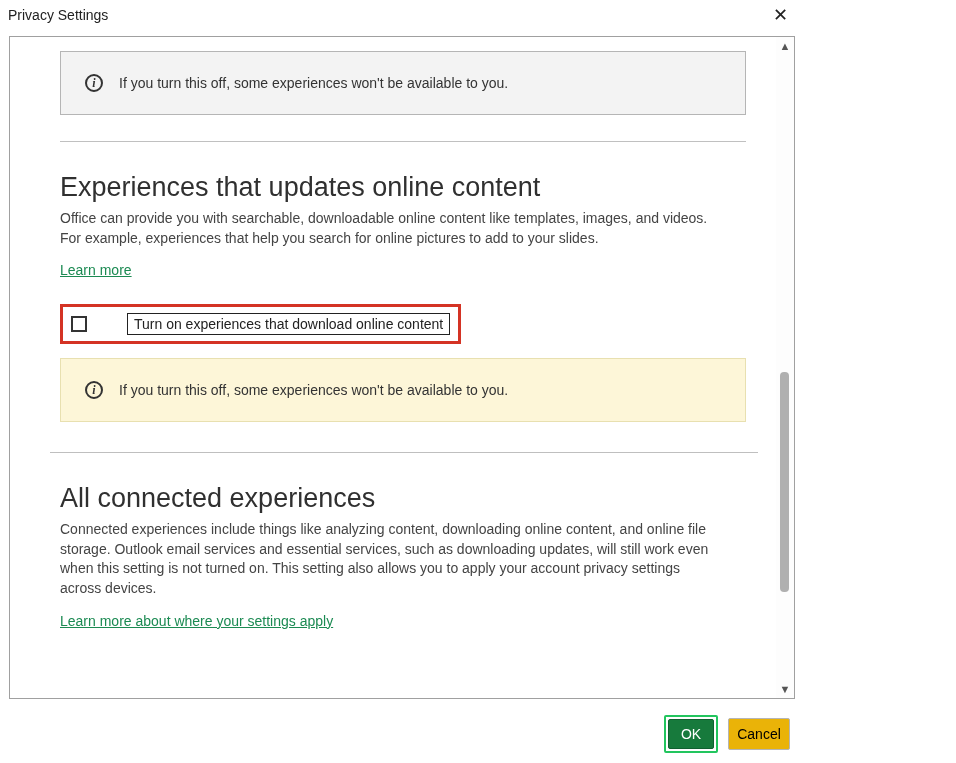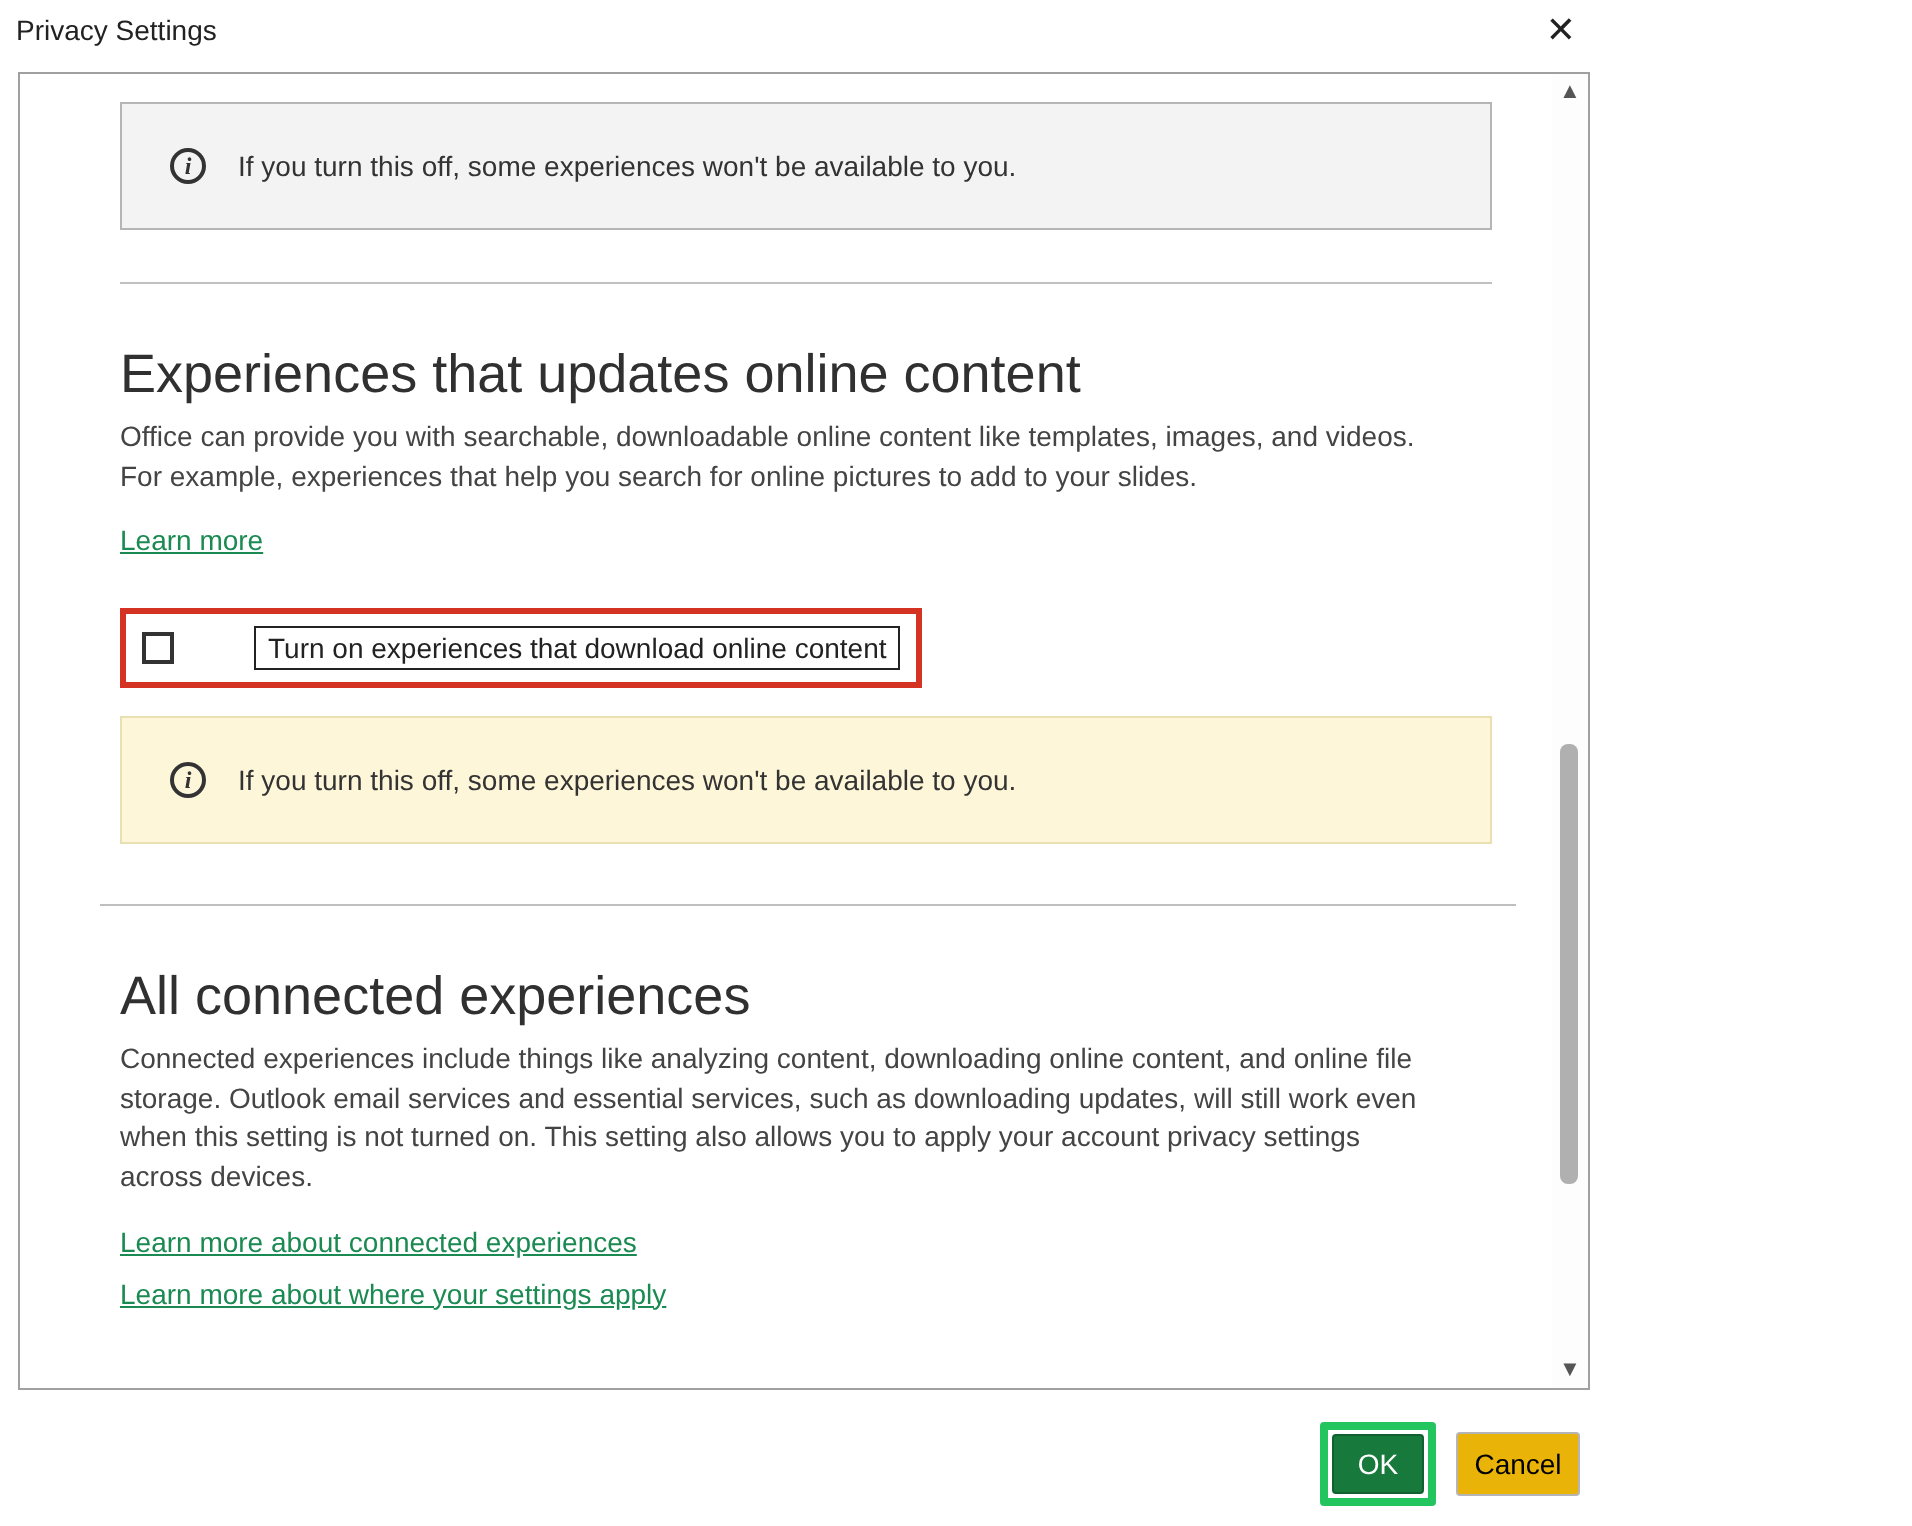--- a/index.html
+++ b/index.html
@@ -174,21 +174,21 @@
   .btn {
     min-width: 62px;
     height: 32px;
     border: 1px solid #b5b5b5;
     background: #eab308;
     font-size: 14px;
     cursor: pointer;
     border-radius: 2px;
   }
   .btn-ok-wrap {
-    border: 4px solid #22c55e;
+    border: 2px solid #22c55e;
     padding: 2px;
     border-radius: 2px;
   }
   .btn-ok {
     min-width: 46px;
     height: 30px;
     background: #177a3c;
     color: #fff;
     border: 1px solid #106030;
     font-size: 14px;
@@ -234,21 +234,20 @@
             <span class="info-icon">i</span>
             <span>If you turn this off, some experiences won't be available to you.</span>
           </div>
         </div>
 
         <div class="section-divider-full"></div>
 
         <div class="section">
           <h2 class="section-title">All connected experiences</h2>
           <div class="section-desc">Connected experiences include things like analyzing content, downloading online content, and online file storage. Outlook email services and essential services, such as downloading updates, will still work even when this setting is not turned on. This setting also allows you to apply your account privacy settings across devices.</div>
-          <a class="link">Learn more about connected experiences</a>
           <a class="link">Learn more about where your settings apply</a>
         </div>
 
       </div>
 
       <div class="scrollbar-col">
         <div class="scroll-arrow up">▲</div>
         <div class="scroll-thumb"></div>
         <div class="scroll-arrow down">▼</div>
       </div>

